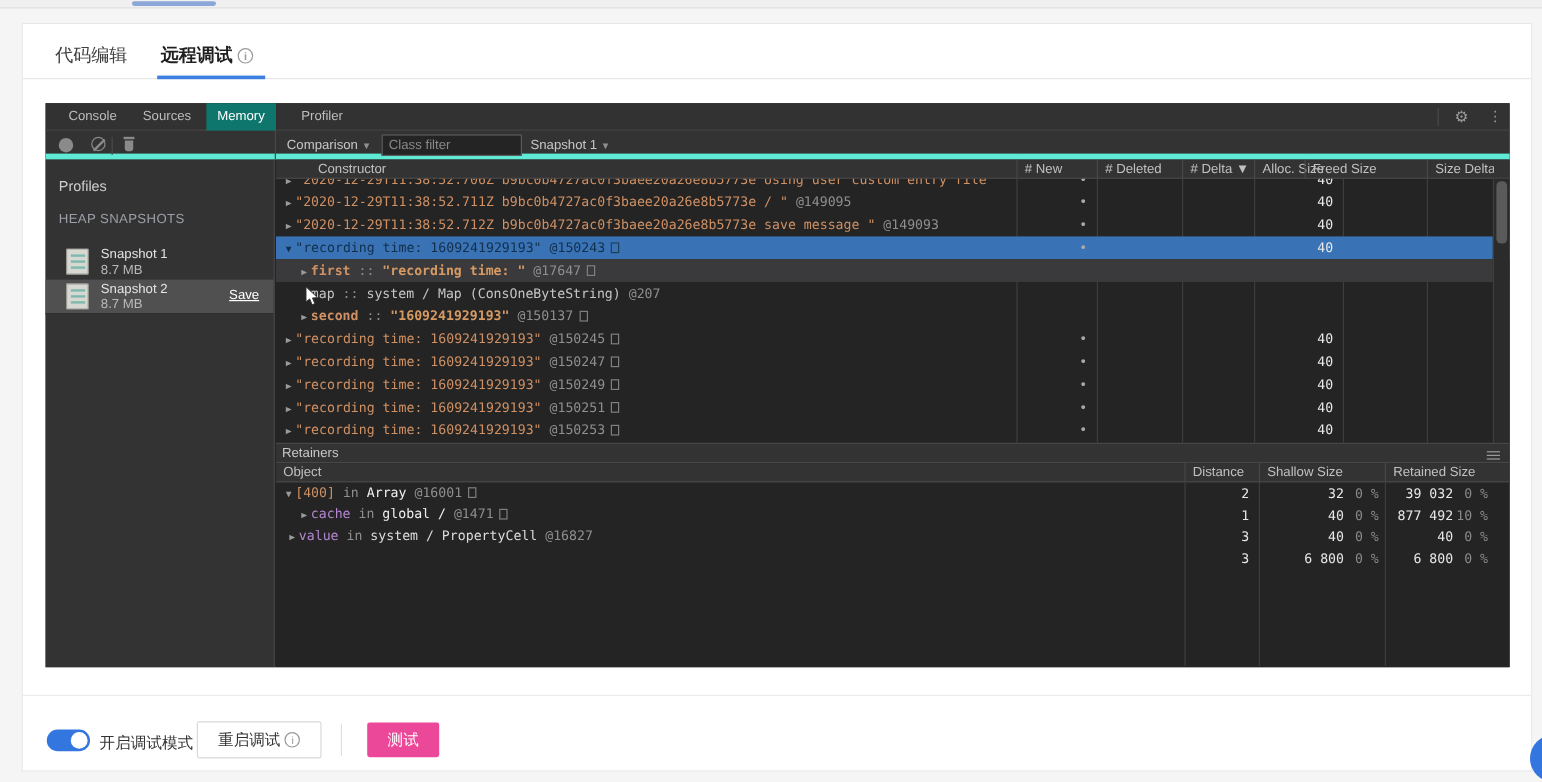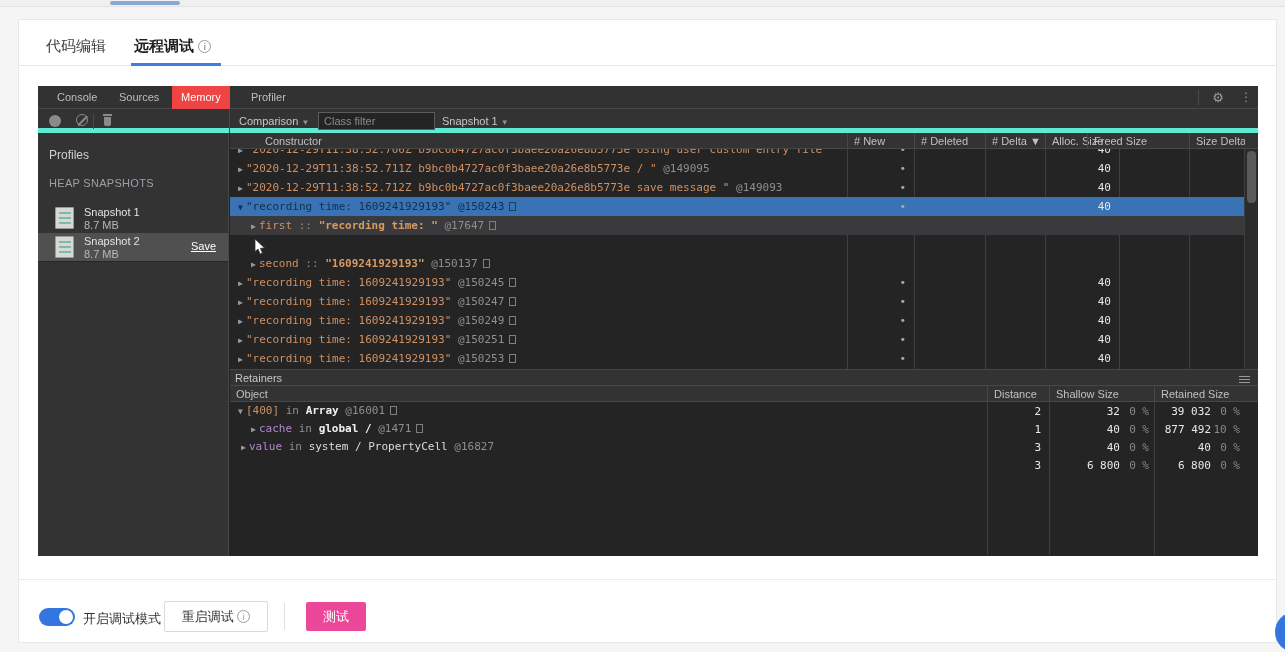--- a/index.html
+++ b/index.html
@@ -13,21 +13,21 @@
   .ptab { position:absolute; top:17px; font-size:15px; color:#404040; cursor:pointer; white-space:nowrap; }
   .ptab.t0 { left:27px; }
   .ptab.t1 { left:115px; color:#1f1f1f; font-weight:bold; }
   .ptab-underline { position:absolute; left:112px; top:43px; width:90px; height:3px; background:#3d7fe0; }
   .info-circ { display:inline-block; width:13px; height:13px; border:1px solid #9a9a9a; border-radius:50%; color:#9a9a9a; font-size:9px; line-height:12px; text-align:center; vertical-align:1px; font-style:normal; }
 
   
   .devtools { position:absolute; left:19px; top:66px; width:1220px; height:470px; background:#242424; font-size:11px; color:#c7c7c7; }
   .dt-tabbar { position:absolute; left:0; top:0; width:100%; height:23px; background:#323232; border-bottom:1px solid #474747; }
   .dt-tab { position:absolute; top:0; height:23px; line-height:23px; padding:0 9px; color:#bdbdbd; cursor:pointer; }
-  .dt-tab.active { background:#ef4444; color:#fff; }
+  .dt-tab.active { background:#0f766e; color:#fff; }
   .dt-settings { position:absolute; top:0; height:23px; line-height:23px; color:#9a9a9a; cursor:pointer; text-align:center; }
   .dt-vdiv { position:absolute; top:4px; width:1px; height:15px; background:#4a4a4a; }
 
   .dt-toolbar { position:absolute; left:0; top:23px; width:100%; height:24px; background:#333333; border-bottom:5px solid #5eead4; }
   .tb-left { position:absolute; left:0; top:0; width:191px; height:24px; }
   .tb-right { position:absolute; left:191px; top:0; right:0; height:24px; border-left:1px solid #474747; }
   .rec-dot { position:absolute; left:11px; top:6px; width:12px; height:12px; border-radius:50%; background:#8a8a8a; cursor:pointer; }
   .no-icon { position:absolute; left:38px; top:5px; width:12px; height:12px; border:1.5px solid #8a8a8a; border-radius:50%; cursor:pointer; }
   .no-icon::after { content:""; position:absolute; left:-1px; top:4.5px; width:13px; height:1.5px; background:#8a8a8a; transform:rotate(-45deg); }
   .trash-icon { position:absolute; left:64px; top:5px; width:11px; height:13px; cursor:pointer; }
@@ -59,26 +59,26 @@
   .col-lines div { position:absolute; top:0; bottom:0; width:1px; background:#3e3e3e; }
   .rows-clip { position:relative; overflow:hidden; }
   .c-row { position:relative; height:19px; line-height:19px; white-space:nowrap; cursor:pointer; }
   .c-row .ctext { position:absolute; left:0; top:0; height:19px; overflow:hidden; white-space:nowrap; padding-left:5px; }
   .c-row.selected { background:#3973b5; }
   .c-row.hovered { background:#3a3a3d; }
   .arr { display:inline-block; width:11px; font-size:8px; color:#9a9a9a; text-align:center; }
   .c-row.selected .arr { color:#10304e; }
   .seg-str { color:#cf9064; }
   .seg-strb { color:#d89a63; font-weight:bold; }
-  .seg-prop { color:#cf9064; }
+  .seg-prop { color:#cf9064;font-weight:bold; }
   .seg-id { color:#8f8f8f; }
   .seg-dim { color:#8f8f8f; }
   .seg-plain { color:#c5c5c5; }
   .seg-obj { color:#dcdcdc; }
-  .seg-bold { color:#f0f0f0; font-weight:bold; }
+  .seg-bold { color:#f0f0f0; font-weight:normal; }
   .seg-purple { color:#b487d0; }
   .seg-num { color:#cf9064; }
   .c-row.selected .seg-str, .c-row.selected .seg-id, .c-row.selected .seg-prop { color:#122f4c; }
   .objbox { display:inline-block; width:7px; height:9px; border:1px solid #7f7f7f; margin-left:5px; vertical-align:-1px; }
   .c-row.selected .objbox { border-color:#1d3f5d; }
   .cell-num { position:absolute; top:0; height:19px; line-height:19px; text-align:right; color:#e8e8e8; }
   .cell-dot { position:absolute; top:0; height:19px; line-height:19px; text-align:right; color:#a8a8a8; }
   .ret-bar { position:relative; height:17px; background:#333333; border-top:1px solid #474747; border-bottom:1px solid #474747; line-height:16px; padding-left:5px; font-family:"Liberation Sans",sans-serif; color:#c9c9c9; }
   .menu-icon { position:absolute; right:8px; top:4px; width:11px; height:9px; cursor:pointer; }
   .menu-icon b { display:block; height:1px; background:#9a9a9a; margin-top:2px; }
@@ -206,20 +206,21 @@
             </div>
             <div class="c-row selected">
               <div class="ctext" style="width:617px; padding-left:5px"><span class="arr">▼</span><span class="seg-str">"recording time: 1609241929193"</span><span class="seg-id"> @150243</span><span class="objbox"></span></div>
               <div class="cell-dot" style="left:617px; width:59px">•</div>
               <div class="cell-num" style="left:815px; width:66px">40</div>
             </div>
             <div class="c-row hovered">
               <div class="ctext" style="width:617px; padding-left:18px"><span class="arr">▶</span><span class="seg-prop">first</span><span class="seg-dim"> :: </span><span class="seg-strb">"recording time: "</span><span class="seg-id"> @17647</span><span class="objbox"></span></div>
             </div>
             <div class="c-row">
+              <div class="ctext" style="width:617px; padding-left:18px"><span class="arr"></span><span class="seg-plain">map</span><span class="seg-dim"> :: </span><span class="seg-plain">system / Map (ConsOneByteString)</span><span class="seg-id"> @207</span></div>
               <svg class="cursor-svg" width="12" height="17" viewBox="0 0 12 17" style="left:24px; top:4px;">
                 <path d="M1,0 L1,12.5 L4.1,10.1 L6.1,15 L8.4,14 L6.4,9.3 L10.6,9 Z" fill="#ffffff" stroke="#333" stroke-width="0.8"></path>
               </svg>
             </div>
             <div class="c-row">
               <div class="ctext" style="width:617px; padding-left:18px"><span class="arr">▶</span><span class="seg-prop">second</span><span class="seg-dim"> :: </span><span class="seg-strb">"1609241929193"</span><span class="seg-id"> @150137</span><span class="objbox"></span></div>
             </div>
             <div class="c-row">
               <div class="ctext" style="width:617px; padding-left:5px"><span class="arr">▶</span><span class="seg-str">"recording time: 1609241929193"</span><span class="seg-id"> @150245</span><span class="objbox"></span></div>
               <div class="cell-dot" style="left:617px; width:59px">•</div>

